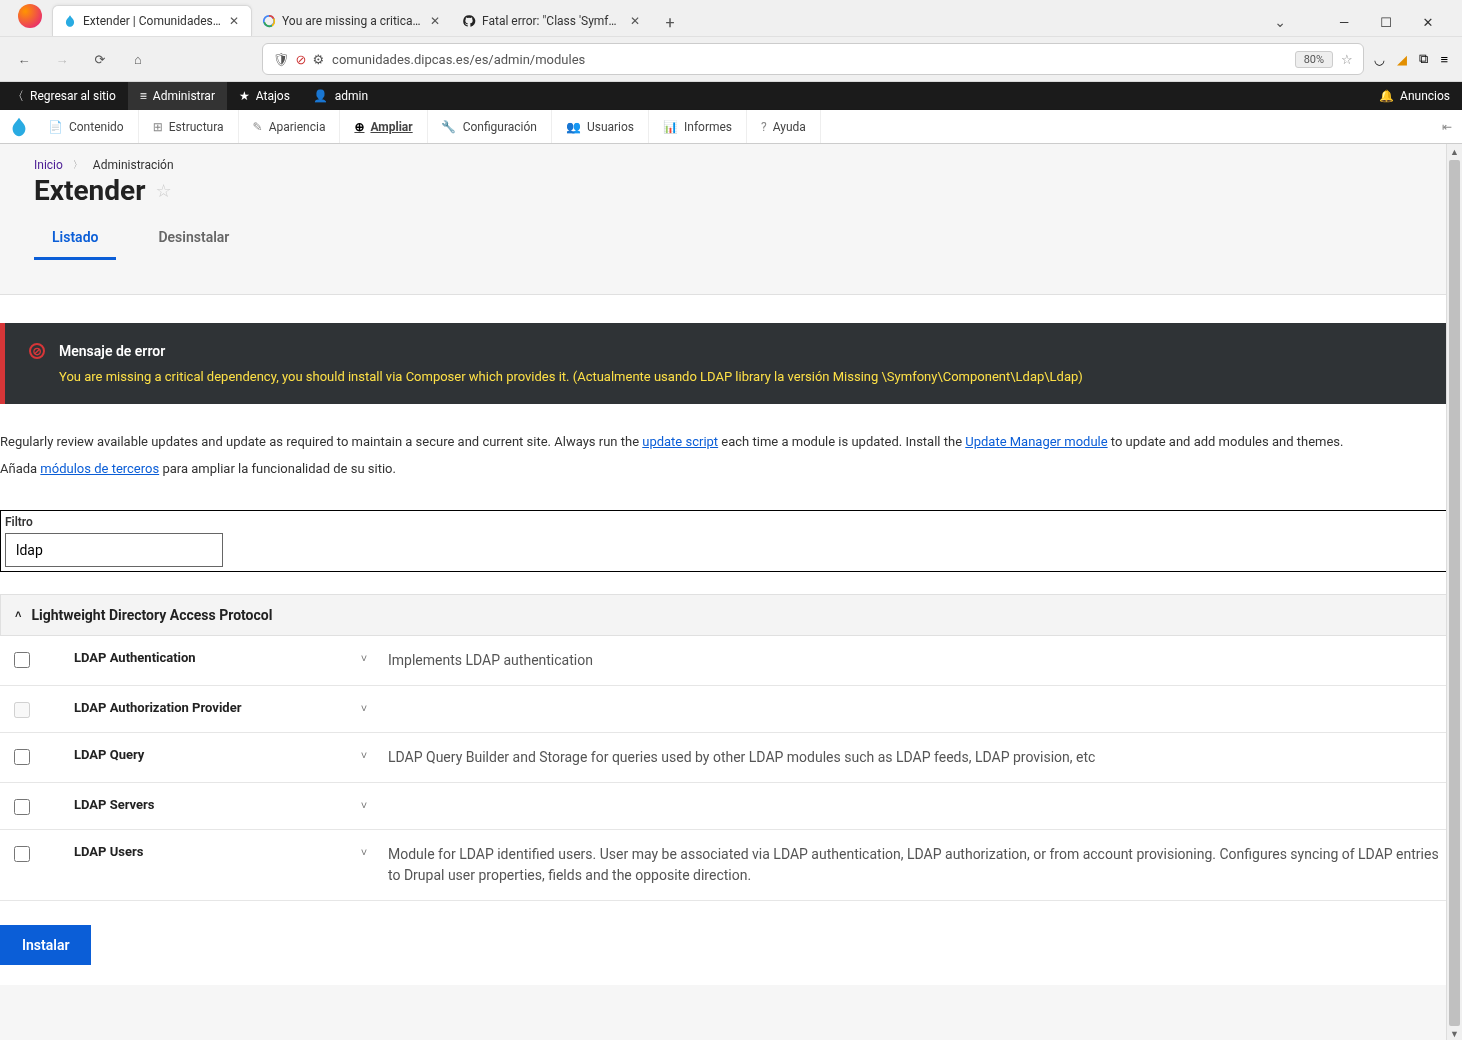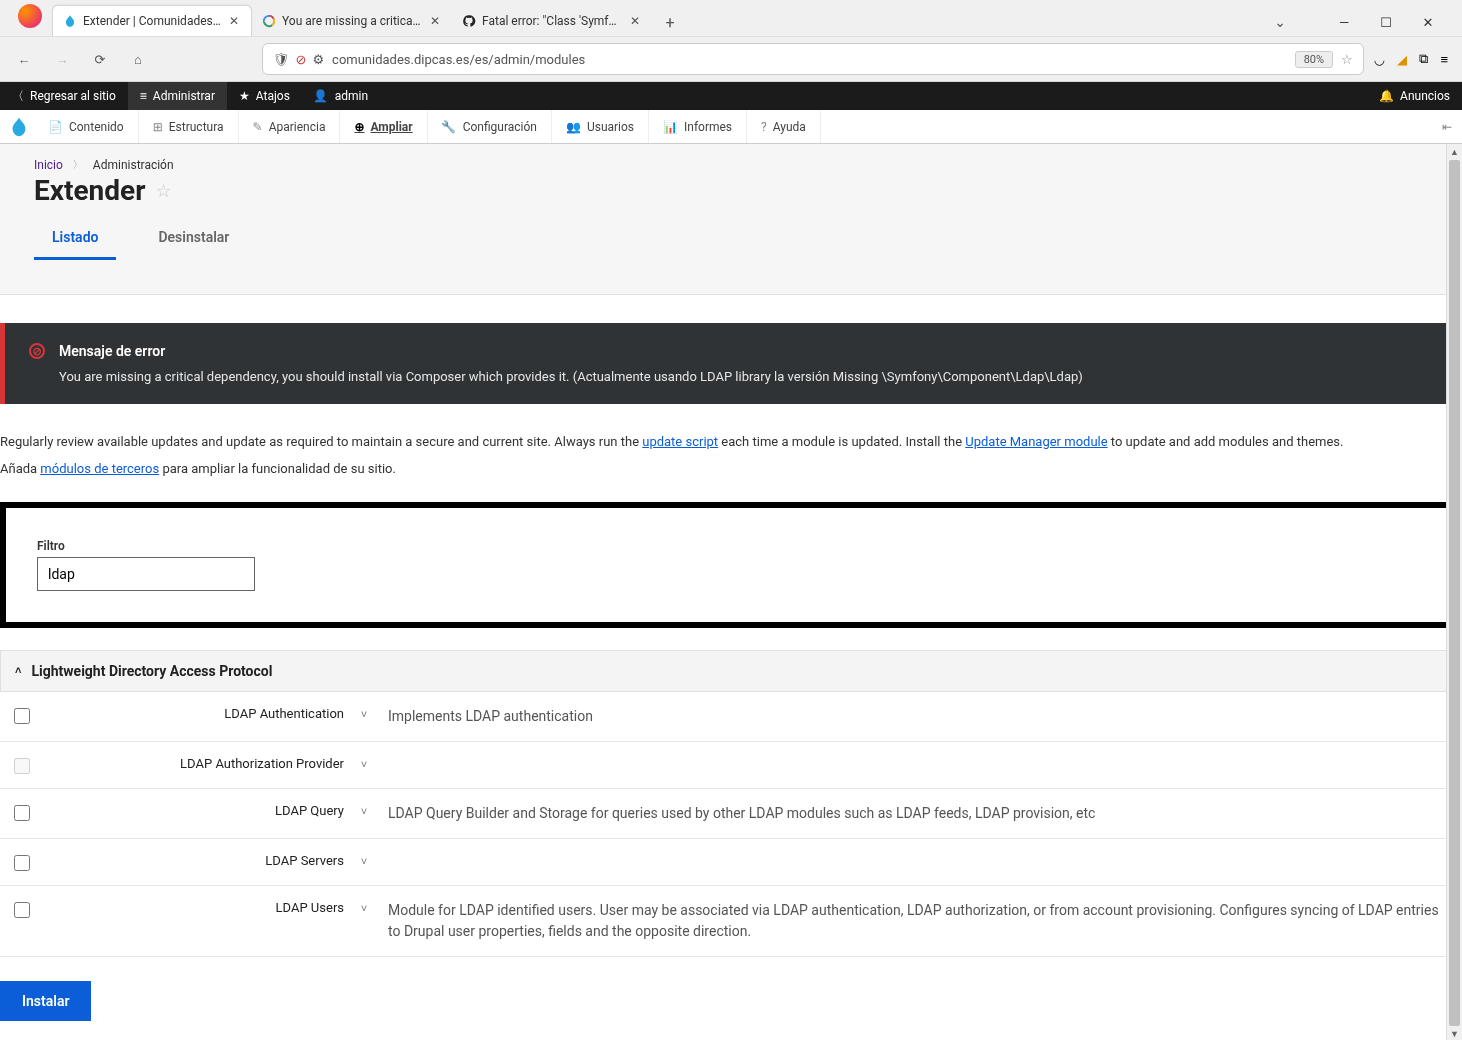--- a/index.html
+++ b/index.html
@@ -57,34 +57,34 @@
 .page-tabs { display:flex; gap:24px; margin-bottom:0; border-bottom:0; }
 .page-tab { padding: 10px 18px 12px 18px; font-size:14px; font-weight:600; color:#666; }
 .page-tab.active { color:#0b5ed7; border-bottom:3px solid #0b5ed7; }
 
 .body-area { background:#fff; border-top:1px solid #e0e0e0; padding: 28px 0 20px 0; margin: 0 -34px; }
 .body-inner { padding: 0 34px; }
 
 .error-box { background:#2f3336; border-left:5px solid #d63638; padding: 20px 24px; color:#fff; margin-bottom:28px; }
 .error-header { display:flex; align-items:center; gap:14px; font-weight:600; font-size:14px; margin-bottom:10px; }
 .error-icon { color:#d63638; width:16px; height:16px; border:2px solid #d63638; border-radius:50%; display:inline-flex; align-items:center; justify-content:center; transform:rotate(0deg); font-size:11px; }
-.error-body { font-size:13px; color:#e5e5e5; padding-left:30px; }
+.error-body { font-size:13px; color:#fde047; padding-left:30px; }
 
 .intro-text { font-size:13px; color:#333; line-height:1.6; margin-bottom:6px; }
 .intro-text a { color:#0b5ed7; text-decoration:underline; }
 
-.filter-box { border:6px solid #000000; padding:31px; margin-top:22px; margin-bottom:22px; }
+.filter-box { border:1px solid #000000; padding:4px; margin-top:30px; margin-bottom:22px; }
 .filter-label { font-size:12px; font-weight:600; color:#333; margin-bottom:4px; display:block; }
 .filter-input { width:218px; padding:8px 10px; border:1px solid #666; font-size:14px; }
 
 .section-header { background:#f4f4f4; border:1px solid #e0e0e0; padding:12px 14px; display:flex; align-items:center; gap:10px; font-weight:700; font-size:14px; color:#222; }
 .module-row { display:flex; align-items:flex-start; padding:14px 14px; border-bottom:1px solid #e6e6e6; gap:14px; }
 .module-check { width:16px; height:16px; margin-top:2px; flex-shrink:0; }
 .module-check input { width:16px; height:16px; }
-.module-name { font-weight:400; font-size:13px; color:#222; width:300px; flex-shrink:0; padding-left:30px;text-align:right; }
+.module-name { font-weight:700; font-size:13px; color:#222; width:300px; flex-shrink:0; padding-left:30px; }
 .module-chevron { color:#777; font-size:11px; margin-right:4px; width:12px; flex-shrink:0; display:flex; justify-content:center; padding-top:2px; }
 .module-desc { font-size:14px; color:#555; flex:1; line-height:1.5; }
 
 .install-btn { background:#0b5ed7; color:#fff; border:none; padding:12px 22px; font-size:14px; font-weight:600; margin-top:24px; cursor:pointer; }
 
 .scrollbar-y { position:absolute; right:0; top:0; bottom:0; width:16px; background:#f0f0f0; border-left:1px solid #ddd; }
 .scroll-thumb { position:absolute; left:2px; right:2px; background:#c0c0c0; border-radius:2px; }
 .scroll-arrow { position:absolute; left:0; right:0; height:16px; display:flex; align-items:center; justify-content:center; color:#666; font-size:9px; }
 </style>
 </head>

